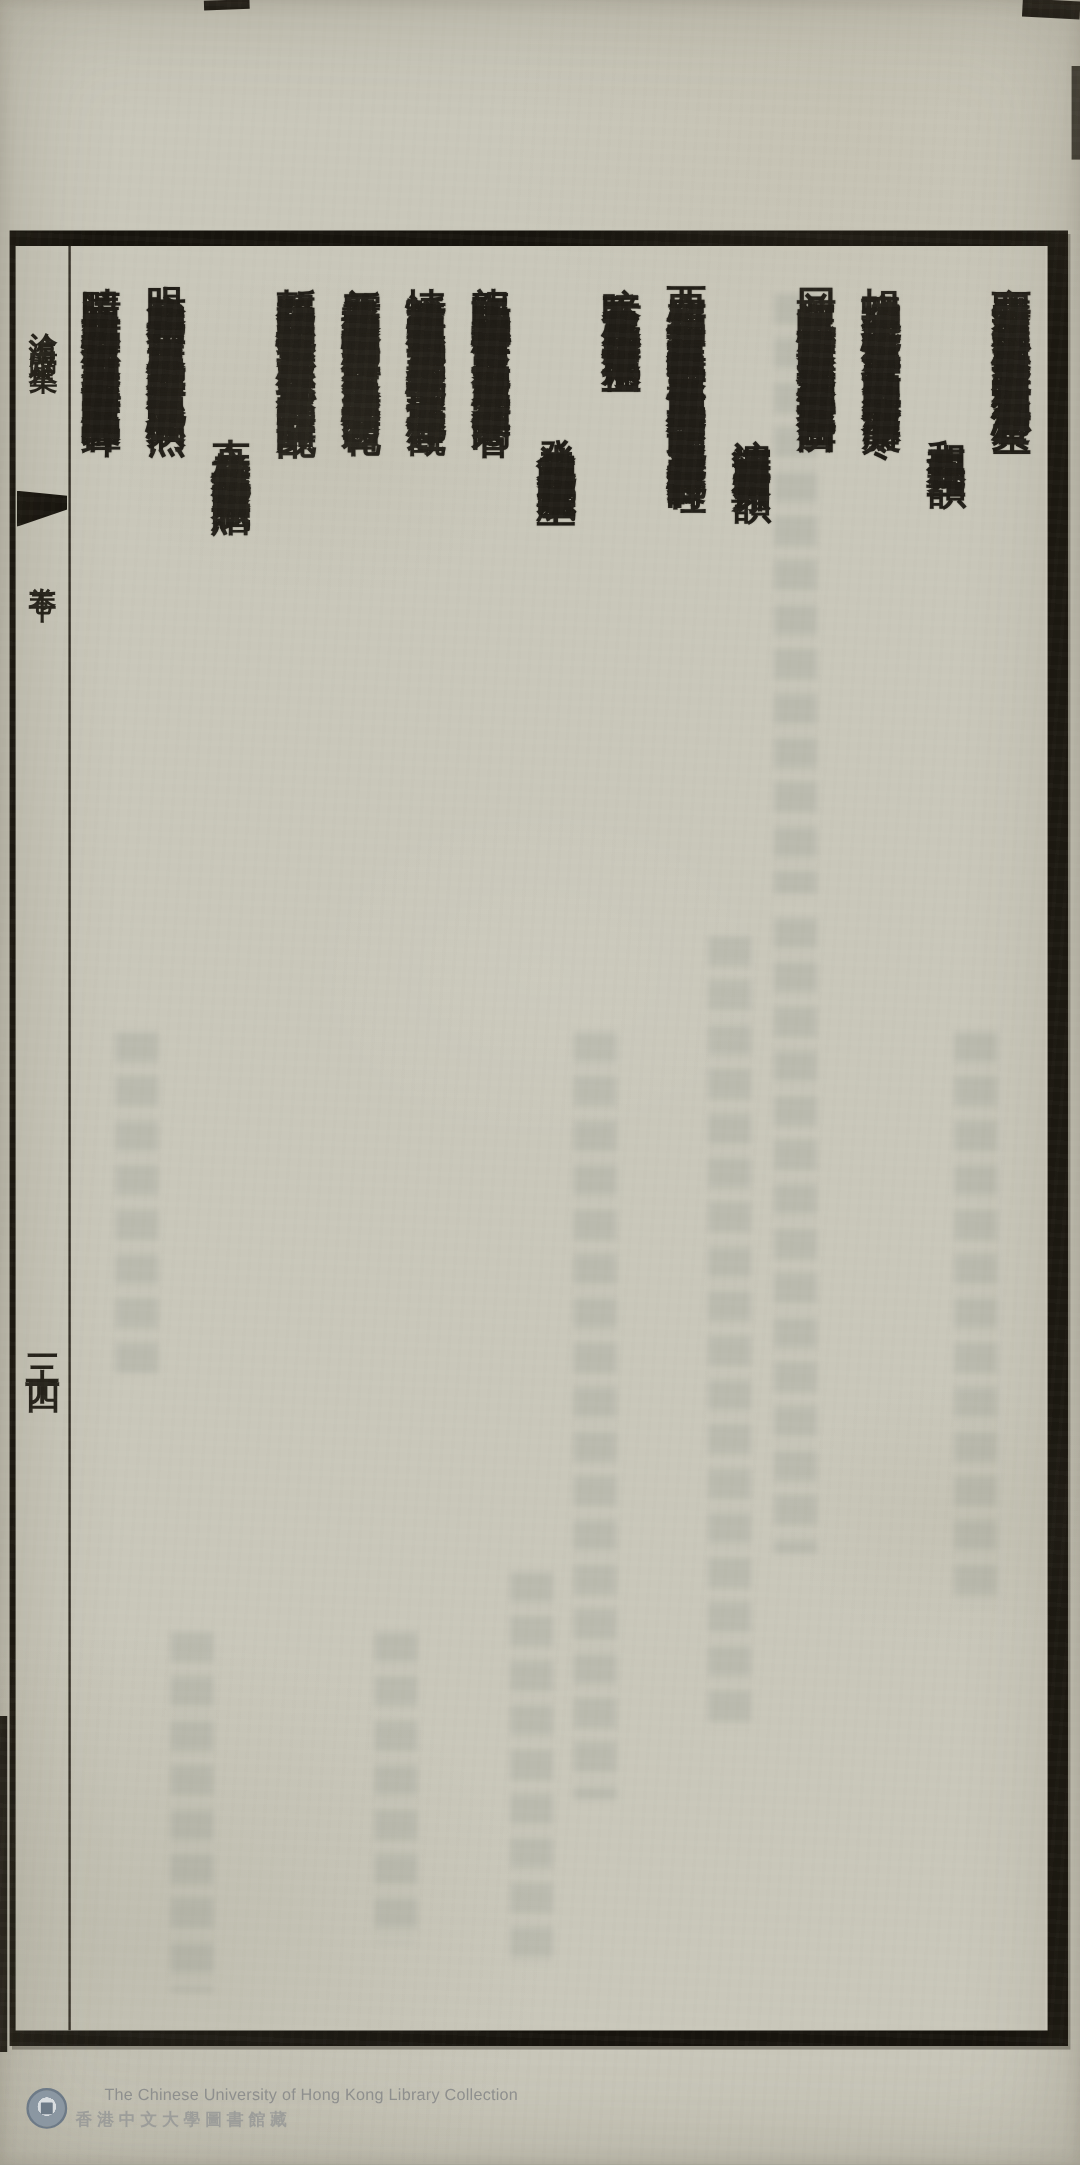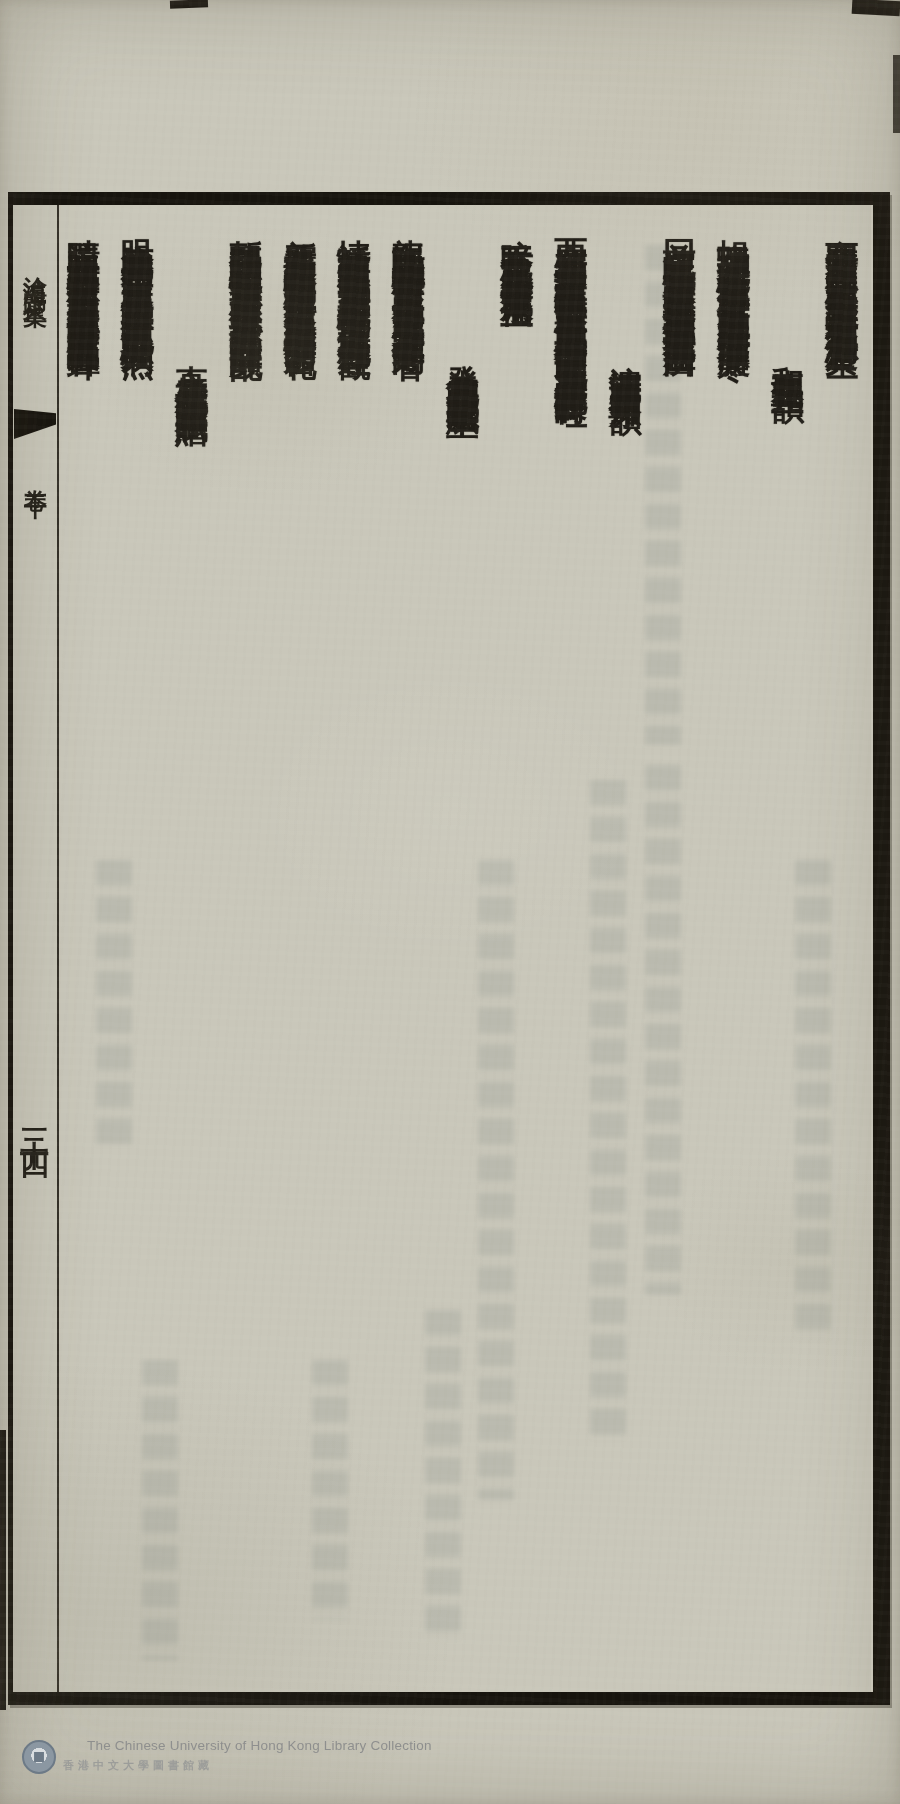--- a/index.html
+++ b/index.html
@@ -98,21 +98,21 @@
     position:absolute;left:50%;top:50%;width:14px;height:14px;transform:translate(-50%,-50%) rotate(45deg);
     background:#6d7a87;clip-path:polygon(50% 0,100% 50%,50% 100%,0 50%);
   }
   .footer .en{
     position:absolute;left:62px;top:6px;
     font-family:"Liberation Sans","DejaVu Sans",sans-serif;
     font-size:13.5px;color:#8e8f8e;letter-spacing:.2px;margin-left:25px;
   }
   .footer .zh{
     position:absolute;left:63px;top:26px;
-    font-size:11px;color:#9c9d9a;letter-spacing:4px;font-weight:700;
+    font-size:14px;color:#9c9d9a;letter-spacing:4px;font-weight:700;
   }
 </style>
 </head>
 <body>
 
 <div class="sheet">
 
   <div class="artifact" style="left:170px;top:0;width:38px;height:8px;transform:rotate(-2deg);"></div>
   <div class="artifact" style="left:852px;top:0;width:48px;height:15px;transform:rotate(3deg);"></div>
   <div class="artifact" style="left:893px;top:55px;width:7px;height:78px;opacity:.8;"></div>

